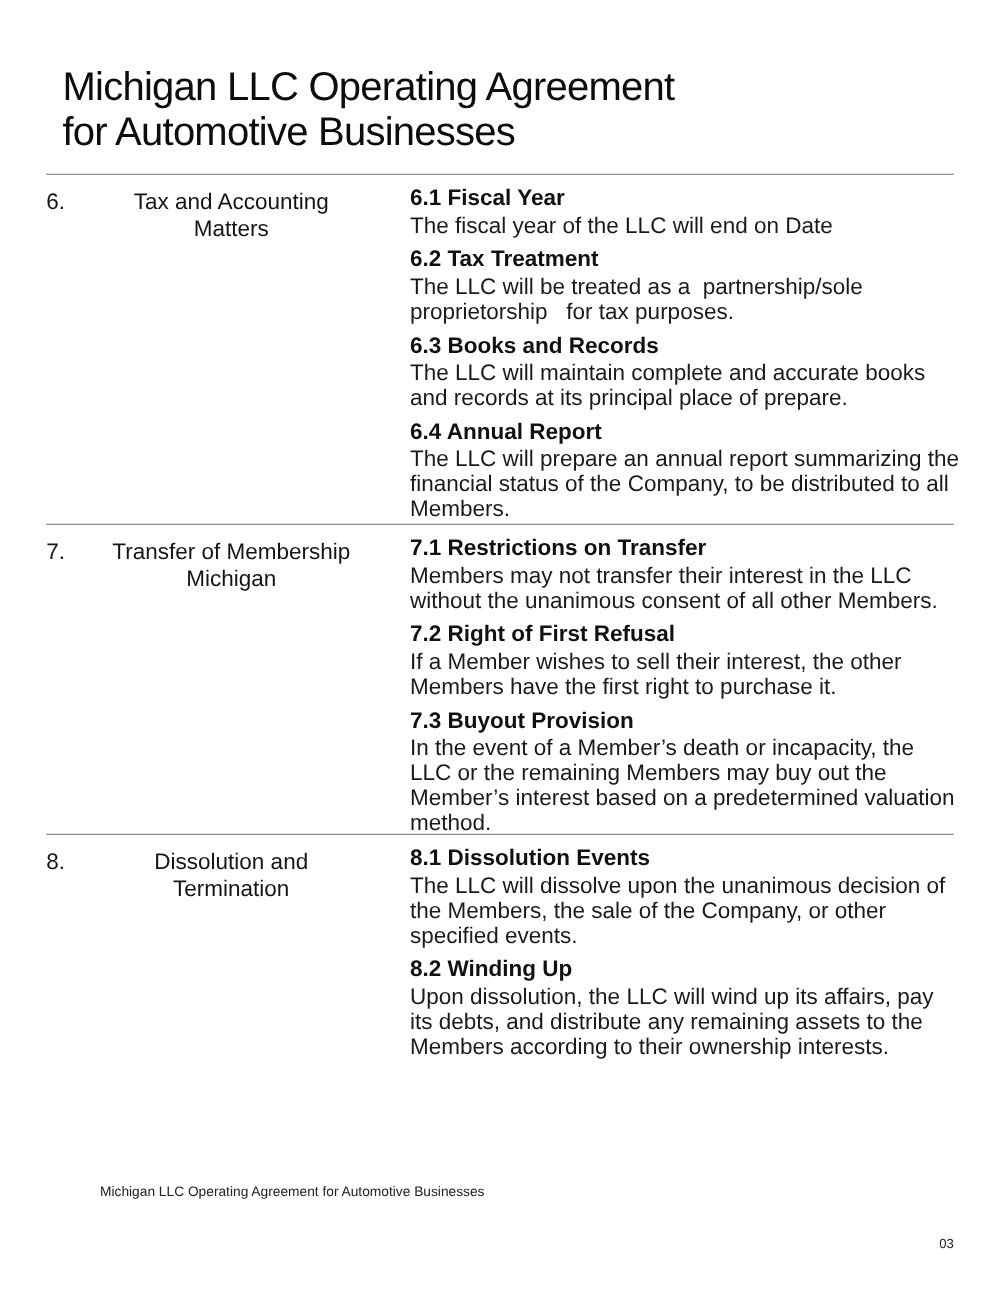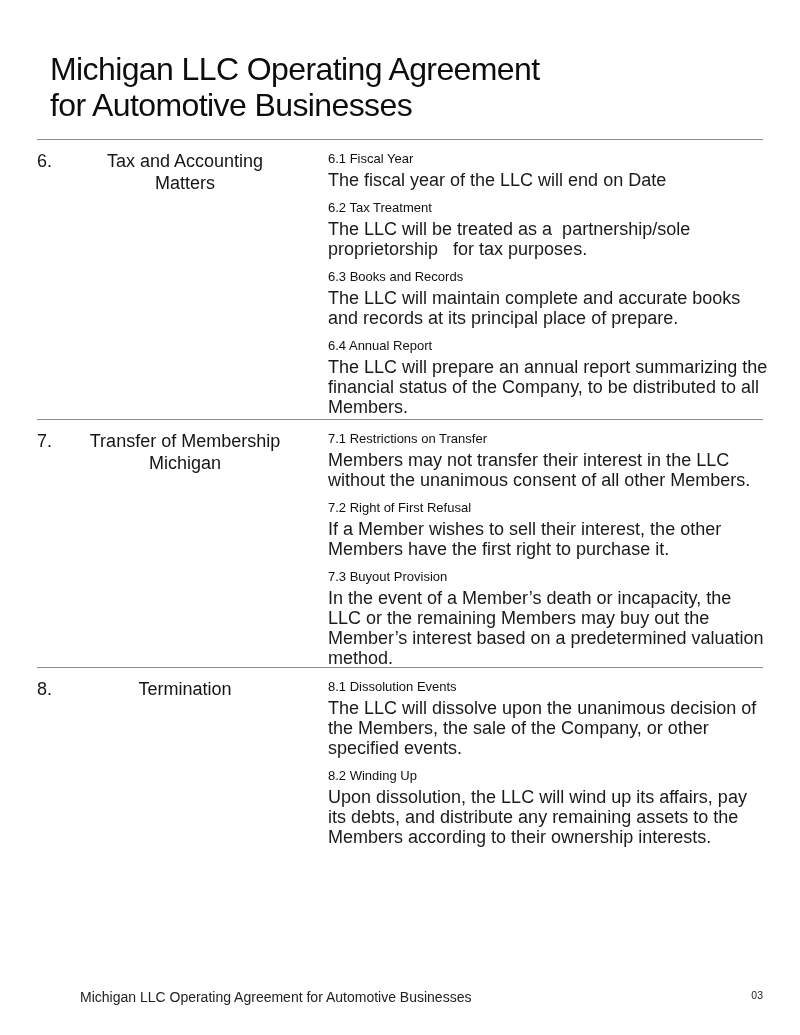--- a/index.html
+++ b/index.html
@@ -20,27 +20,27 @@
       position: absolute; left: 0; top: 10px; width: 270px;
       font-size: 18px; line-height: 22px; color: #151515;
     }
     .sec-num { position: absolute; left: 0; top: 0; }
     .sec-text { display: block; margin-left: 26px; text-align: center; }
     .sec-body {
       position: absolute; left: 291px; top: 10px; width: 440px;
     }
     .sub { margin-bottom: 9px; }
     .sub-title {
-      font-size: 13px; font-weight: normal; line-height: 17px; margin-bottom: 3px; color: #111;
+      font-size: 18px; font-weight: bold; line-height: 17px; margin-bottom: 3px; color: #111;
     }
     .sub-text {
       font-size: 18px; line-height: 20px; color: #1a1a1a;
     }
     .footer-left {
-      position: absolute; left: 37px; top: 989px; font-size: 14px; color: #222; padding-left: 43px;
+      position: absolute; left: 37px; top: 948px; font-size: 11px; color: #222; padding-left: 43px;
     }
     .footer-right {
       position: absolute; right: 37px; top: 989px; font-size: 10.5px; color: #222;
     }
   </style>
 </head>
 <body>
 
 <h1 class="title">
   <span>Michigan LLC Operating Agreement</span><br>
@@ -91,20 +91,21 @@
     <div class="sub">
       <div class="sub-title">7.3 Buyout Provision</div>
       <div class="sub-text">In the event of a Member’s death or incapacity, the LLC or the remaining Members may buy out the Member’s interest based on a predetermined valuation method.</div>
     </div>
   </div>
 </div>
 
 <div class="section" style="top:667px; height:180px;">
   <div class="sec-heading">
     <span class="sec-num">8.</span>
+    <span class="sec-text">Dissolution and</span>
     <span class="sec-text">Termination</span>
   </div>
   <div class="sec-body">
     <div class="sub">
       <div class="sub-title">8.1 Dissolution Events</div>
       <div class="sub-text">The LLC will dissolve upon the unanimous decision of the Members, the sale of the Company, or other specified events.</div>
     </div>
     <div class="sub">
       <div class="sub-title">8.2 Winding Up</div>
       <div class="sub-text">Upon dissolution, the LLC will wind up its affairs, pay its debts, and distribute any remaining assets to the Members according to their ownership interests.</div>

